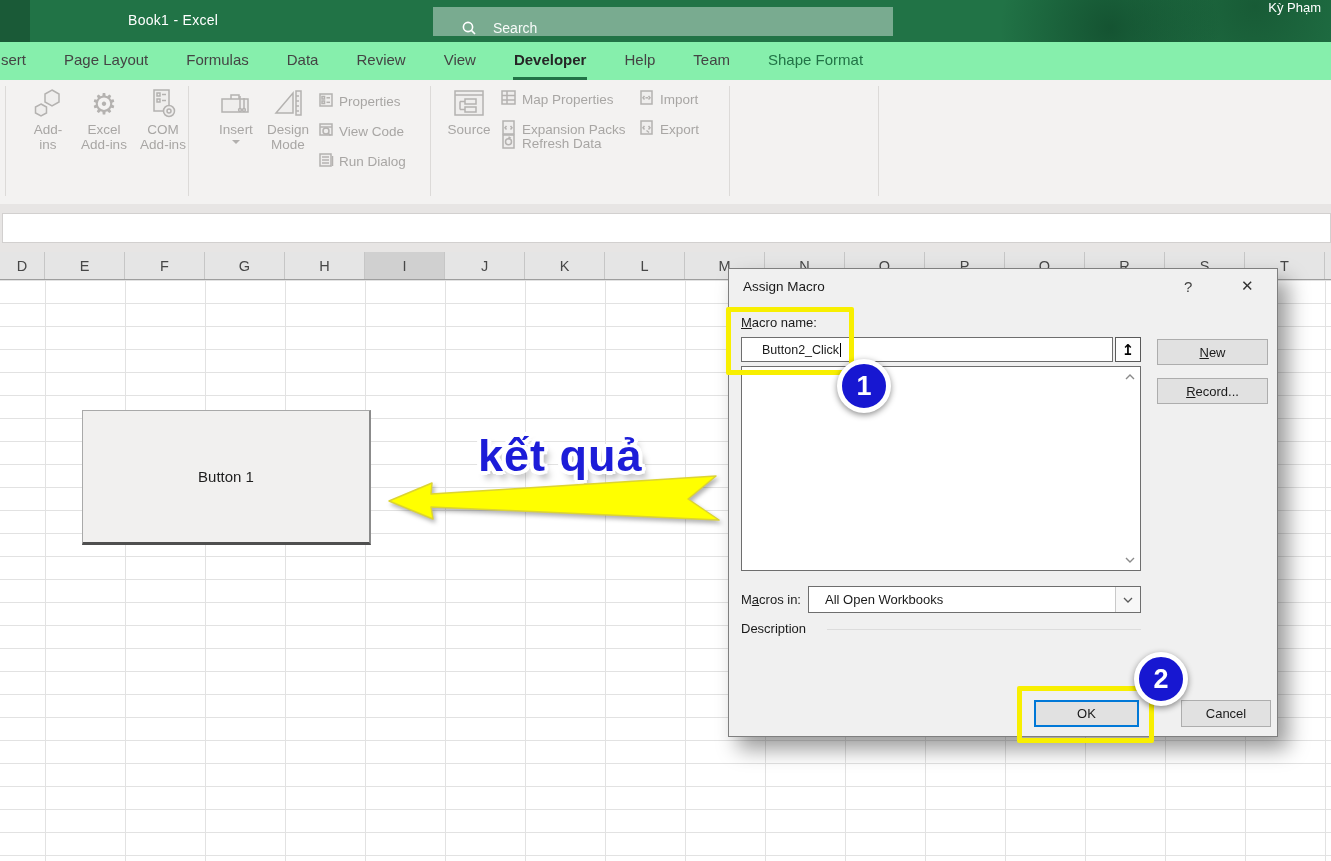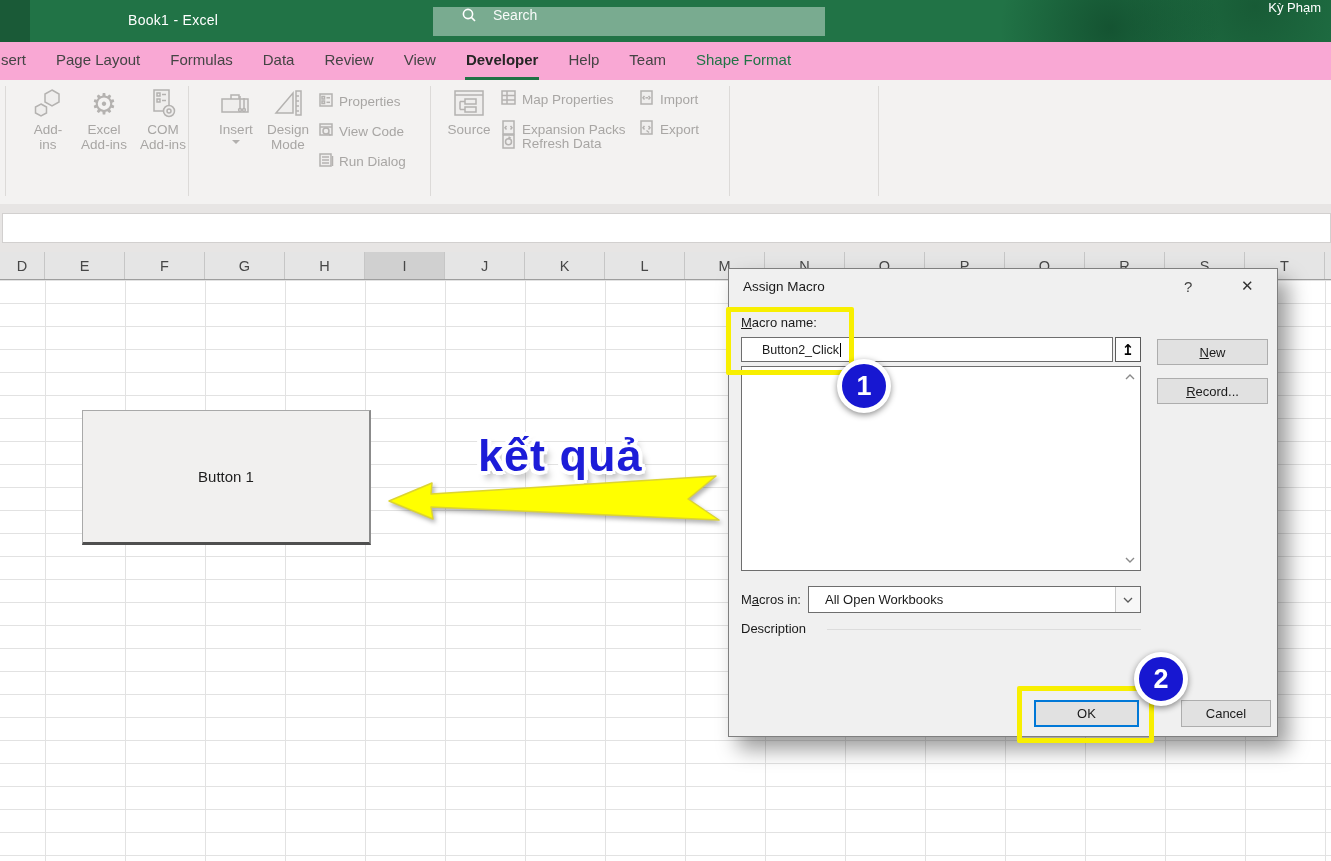--- a/index.html
+++ b/index.html
@@ -5,28 +5,28 @@
   html,body{margin:0;padding:0;background:#888;}
   .screen{position:relative;width:1331px;height:861px;overflow:hidden;background:#fff;
           font-family:"Liberation Sans",sans-serif;-webkit-font-smoothing:antialiased;}
   
   .titlebar{position:absolute;left:0;top:0;width:1331px;height:42px;background:#217346;}
   .titlebar::before{content:"";position:absolute;inset:0;background:
      linear-gradient(to right, rgba(0,0,0,.22) 0 30px, transparent 30px),
      radial-gradient(circle 110px at 1110px 28px, rgba(5,45,25,.45), transparent 110px),
      radial-gradient(circle 130px at 1255px 6px, rgba(10,55,30,.40), transparent 130px);}
   .doc-title{position:absolute;left:128px;top:12px;color:#fff;font-size:14px;letter-spacing:.3px;}
-  .searchbox{position:absolute;left:433px;top:7px;width:392px;height:29px;background:rgba(255,255,255,.40);
-     display:flex;align-items:flex-start;color:rgba(255,255,255,.95);}
+  .searchbox{position:absolute;left:433px;top:7px;width:460px;height:29px;background:rgba(255,255,255,.40);
+     display:flex;align-items:flex-end;color:rgba(255,255,255,.95);}
   .searchbox .mag{margin-left:28px;display:flex;}
   .searchbox .ph{margin-left:16px;font-size:14px;}
   .user-name{position:absolute;right:10px;top:0;color:#fff;font-size:13px;}
   
-  .tabrow{position:absolute;left:0;top:42px;width:1331px;height:38px;background:#f9a8d4;
-     display:flex;align-items:stretch;gap:28px;font-size:15px;color:#444;}
+  .tabrow{position:absolute;left:0;top:42px;width:1331px;height:38px;background:#86efac;
+     display:flex;align-items:stretch;gap:36px;font-size:15px;color:#444;}
   .tab{display:flex;align-items:center;border-bottom:3px solid transparent;padding:0 1px;white-space:nowrap;cursor:default;}
   .tab.active{font-weight:bold;color:#262626;border-bottom-color:#217346;}
   .tab.contextual{color:#217346;}
   
   .ribbon{position:absolute;left:0;top:80px;width:1331px;height:124px;background:#f3f2f1;
      border-bottom:1px solid #d8d6d4;color:#a8a6a4;}
   .vsep{position:absolute;top:6px;height:110px;width:1px;background:#dcdad8;}
   .grp-label{position:absolute;top:164px;text-align:center;font-size:12.5px;color:#67655f;}
   .bigbtn{position:absolute;top:6px;display:flex;flex-direction:column;align-items:center;
      font-size:13.5px;line-height:15px;text-align:center;}

